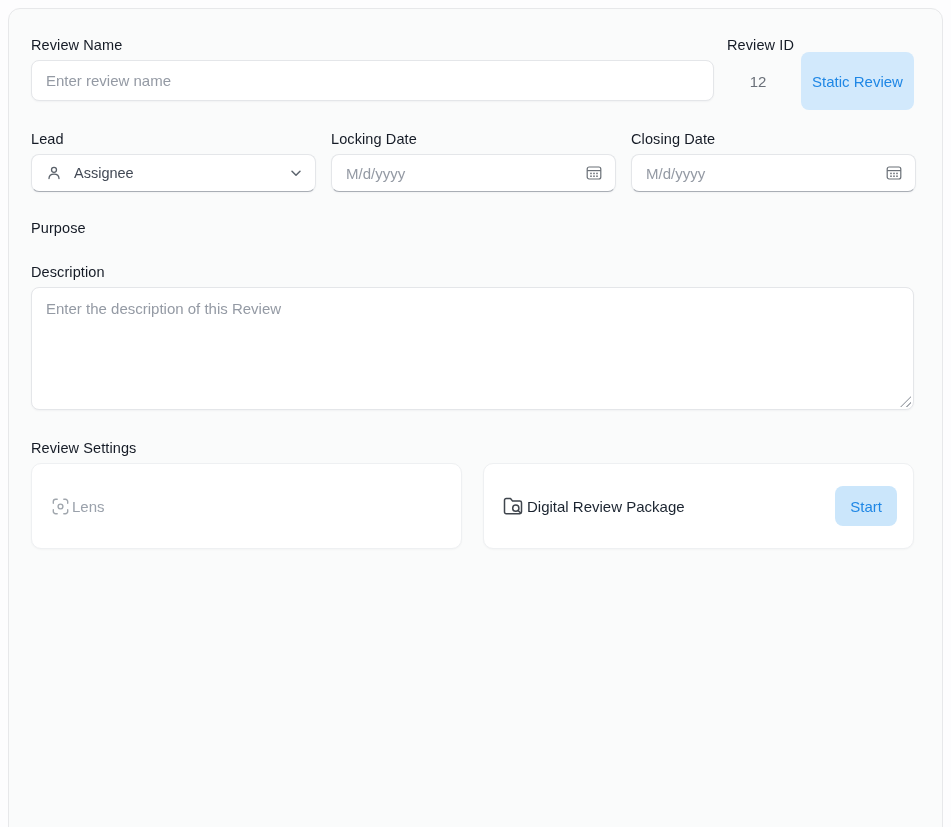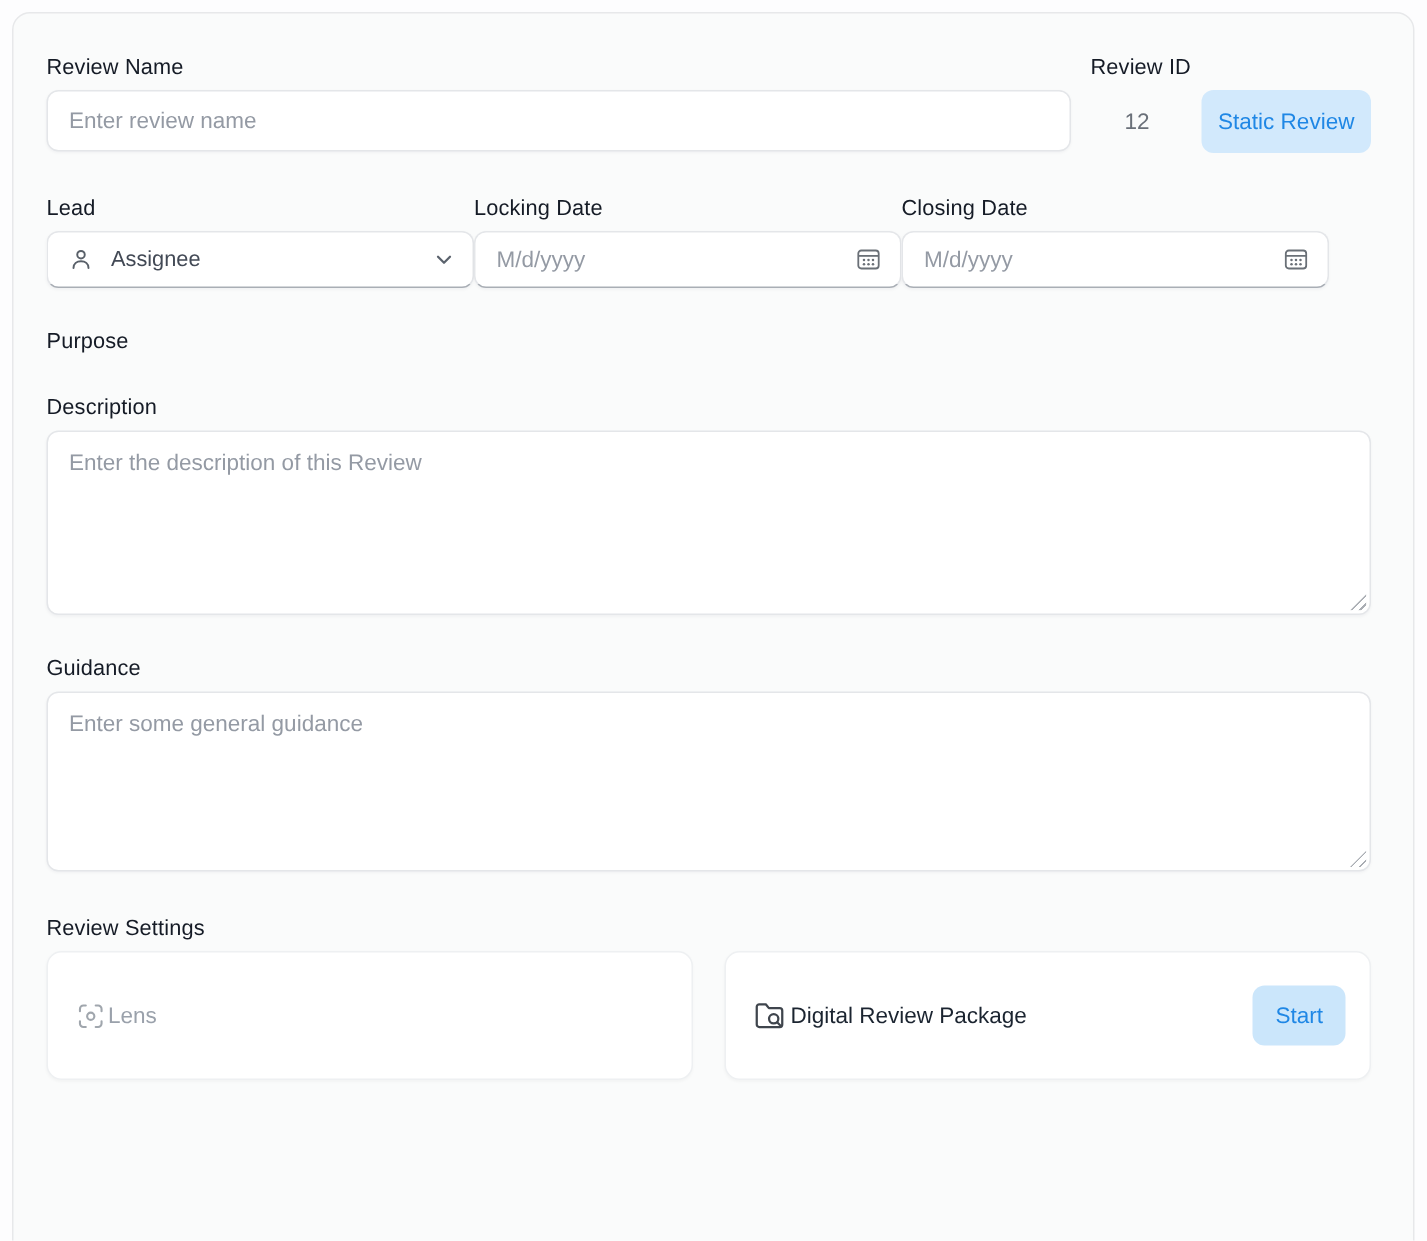--- a/index.html
+++ b/index.html
@@ -34,30 +34,30 @@
     font-family: "Liberation Sans", sans-serif;
     outline: none;
     box-shadow: 0 1px 2px rgba(16,24,40,.04);
   }
   .text-input::placeholder, textarea::placeholder { color: #949aa4; opacity: 1; }
   .id-col { padding-left: 13px; }
   .id-row { display: flex; align-items: center; height: 42px; }
   .id-value { width: 62px; text-align: center; font-size: 15px; color: #6a7079; }
   .static-btn {
     margin-left: auto;
-    width: 113px; height: 42px;
+    width: 113px; height: 58px;
     border: none; border-radius: 8px;
     background: #d2e9fc; color: #1f87e5;
     font-size: 15px; font-family: "Liberation Sans", sans-serif;
     cursor: pointer;
   }
   .row-three {
     display: grid;
     grid-template-columns: 285px 285px 285px;
-    gap: 0;
+    gap: 15px;
     margin-top: 29px;
   }
   .picker {
     display: flex; align-items: center;
     height: 38px;
     background: #fff;
     border: 1px solid #e4e6e9;
     border-bottom-color: #a9aeb5;
     border-radius: 8px;
     padding: 0 12px 0 14px;
@@ -201,27 +201,20 @@
   </div>
 
   <div class="section">
     <label class="field-label">Description</label>
     <div class="ta-wrap">
       <textarea placeholder="Enter the description of this Review" style=""></textarea>
       <div class="resize-handle"></div>
     </div>
   </div>
 
-  <div class="section">
-    <label class="field-label">Guidance</label>
-    <div class="ta-wrap">
-      <textarea style="height: 120px;" placeholder="Enter some general guidance"></textarea>
-      <div class="resize-handle"></div>
-    </div>
-  </div>
 
   <div class="section" style="margin-top:30px">
     <label class="field-label">Review Settings</label>
     <div class="settings-grid">
 
       <div class="setting-card">
         <span>
           <svg width="21" height="21" viewBox="0 0 21 21" fill="none" stroke="#a0a6ad" stroke-width="1.4" stroke-linecap="round">
             <path d="M7.2 3.3H5.6A2.3 2.3 0 0 0 3.3 5.6v1.6"></path>
             <path d="M13.8 3.3h1.6a2.3 2.3 0 0 1 2.3 2.3v1.6"></path>

